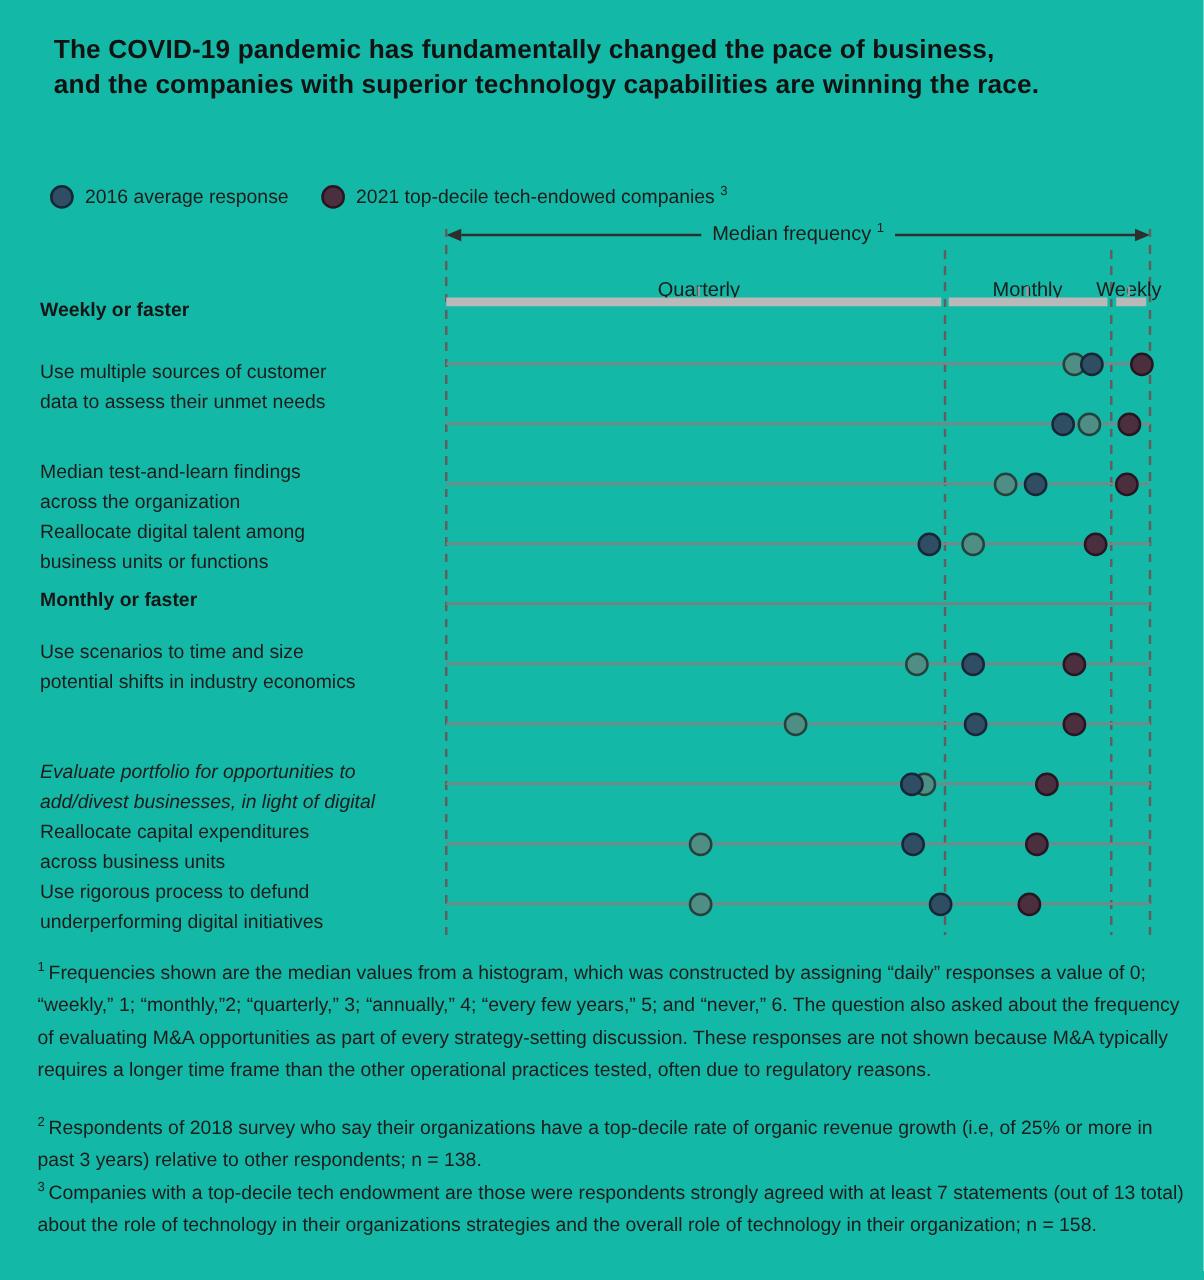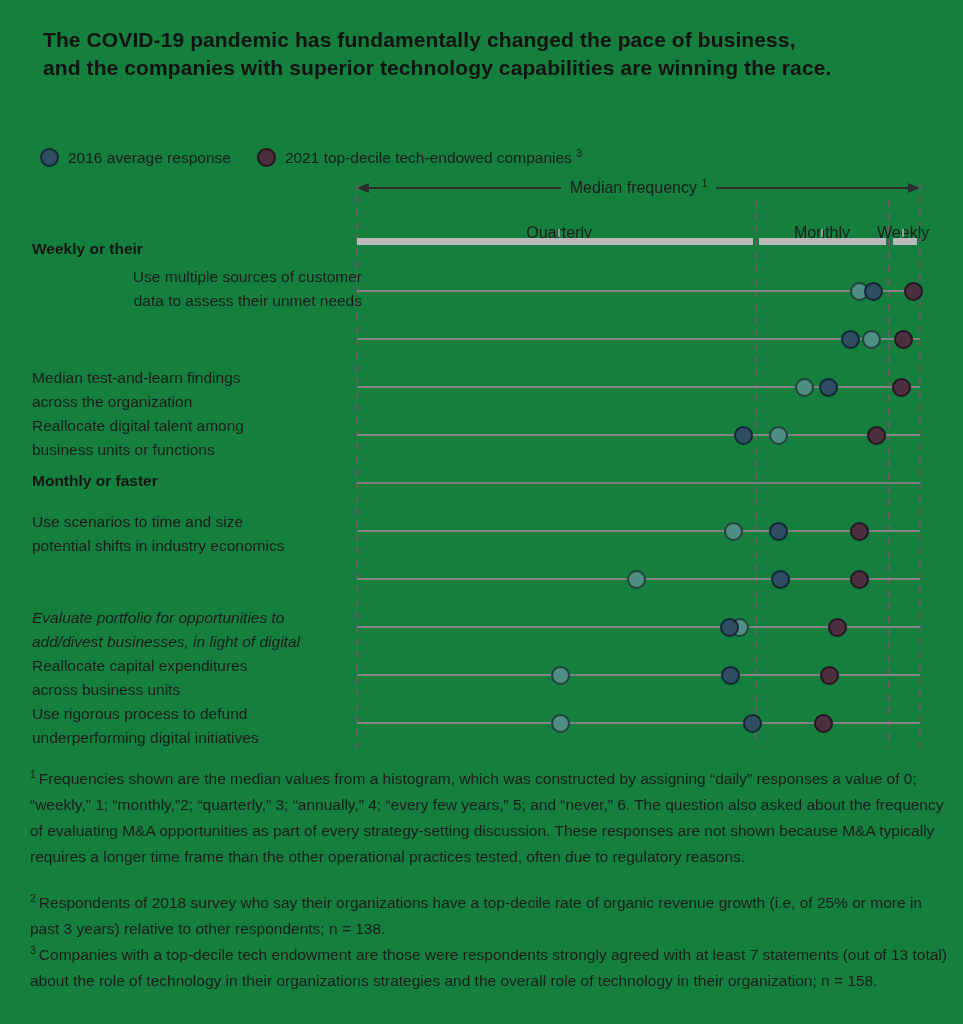--- a/index.html
+++ b/index.html
@@ -1,17 +1,17 @@
 <!DOCTYPE html>
 <html><head>
 <meta charset="utf-8">
 <style>
   html,body{margin:0;padding:0;background:#ffffff;}
   #page{
-    position:relative;width:963px;height:1024px;background:#15803d;
+    position:relative;width:963px;height:1024px;background:#14b8a6;
     font-family:"Liberation Sans",sans-serif;color:#1a1a1a;overflow:hidden;
   }
   .abs{position:absolute;}
   #title{
     left:43px;top:26px;width:900px;
     font-size:21px;line-height:28px;font-weight:700;color:#121212;
     white-space:pre-line;letter-spacing:.1px;
   }
   #subtitle{
     left:43px;top:103px;font-size:16.5px;font-weight:700;color:#1c1c1c;letter-spacing:.1px;
@@ -77,22 +77,22 @@
       <div class="vline" style="left: 919px; top: 183px; height: 565px;"></div>
       <div class="tick-label" style="left: 559.117px; top: 208px;">Quarterly</div>
       <div class="tick-mark" style="left: 558.117px; top: 229px;"></div>
       <div class="tick-label" style="left: 822.038px; top: 208px;">Monthly</div>
       <div class="tick-mark" style="left: 821.038px; top: 229px;"></div>
       <div class="tick-label" style="left: 903.11px; top: 208px;">Weekly</div>
       <div class="tick-mark" style="left: 902.11px; top: 229px;"></div>
       <div class="zone-bar" style="left: 357px; top: 238px; width: 395.789px;"></div>
       <div class="zone-bar" style="left: 758.982px; top: 238px; width: 127.238px;"></div>
       <div class="zone-bar" style="left: 892.976px; top: 238px; width: 23.646px;"></div>
-      <div class="section-heading" style="top: 240px;">Weekly or their</div>
-      <div class="row-label" style="top: 265px; text-align: right;">Use multiple sources of customer
+      <div class="section-heading" style="top: 240px;">Weekly or faster</div>
+      <div class="row-label" style="top: 286px;">Use multiple sources of customer
 data to assess their unmet needs</div>
       <div class="row-line" style="left: 357px; top: 290px; width: 563px;"></div>
       <div class="dot" title="2018 top economic performers" style="left: 849.696px; top: 281.5px; background: rgb(79, 142, 132); border-color: rgb(36, 66, 61);"></div>
       <div class="dot" title="2021 average response" style="left: 863.771px; top: 281.5px; background: rgb(47, 78, 99); border-color: rgb(21, 39, 54);"></div>
       <div class="dot" title="2021 top-decile tech-endowed companies" style="left: 903.744px; top: 281.5px; background: rgb(76, 47, 63); border-color: rgb(39, 22, 34);"></div>
       <div class="row-line" style="left: 357px; top: 338px; width: 563px;"></div>
       <div class="dot" title="2018 top economic performers" style="left: 861.519px; top: 329.5px; background: rgb(79, 142, 132); border-color: rgb(36, 66, 61);"></div>
       <div class="dot" title="2021 average response" style="left: 840.688px; top: 329.5px; background: rgb(47, 78, 99); border-color: rgb(21, 39, 54);"></div>
       <div class="dot" title="2021 top-decile tech-endowed companies" style="left: 893.61px; top: 329.5px; background: rgb(76, 47, 63); border-color: rgb(39, 22, 34);"></div>
       <div class="row-label" style="top: 366px;">Median test-and-learn findings

